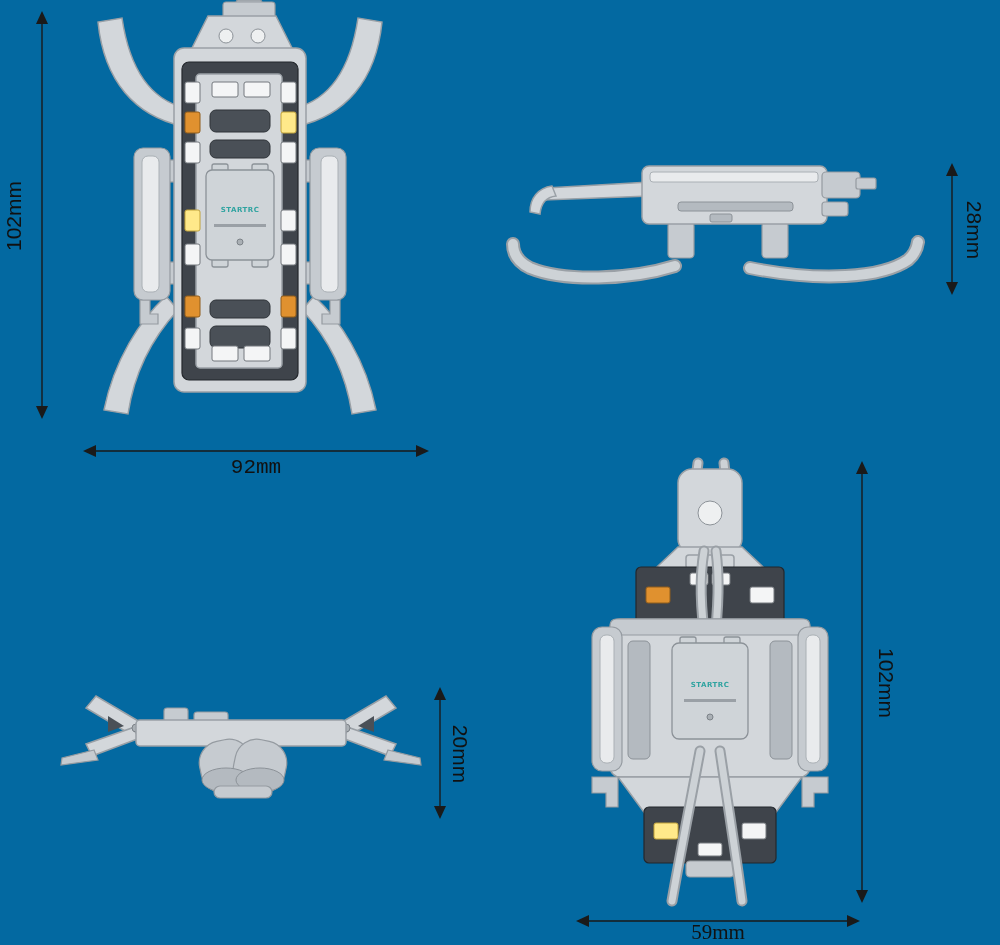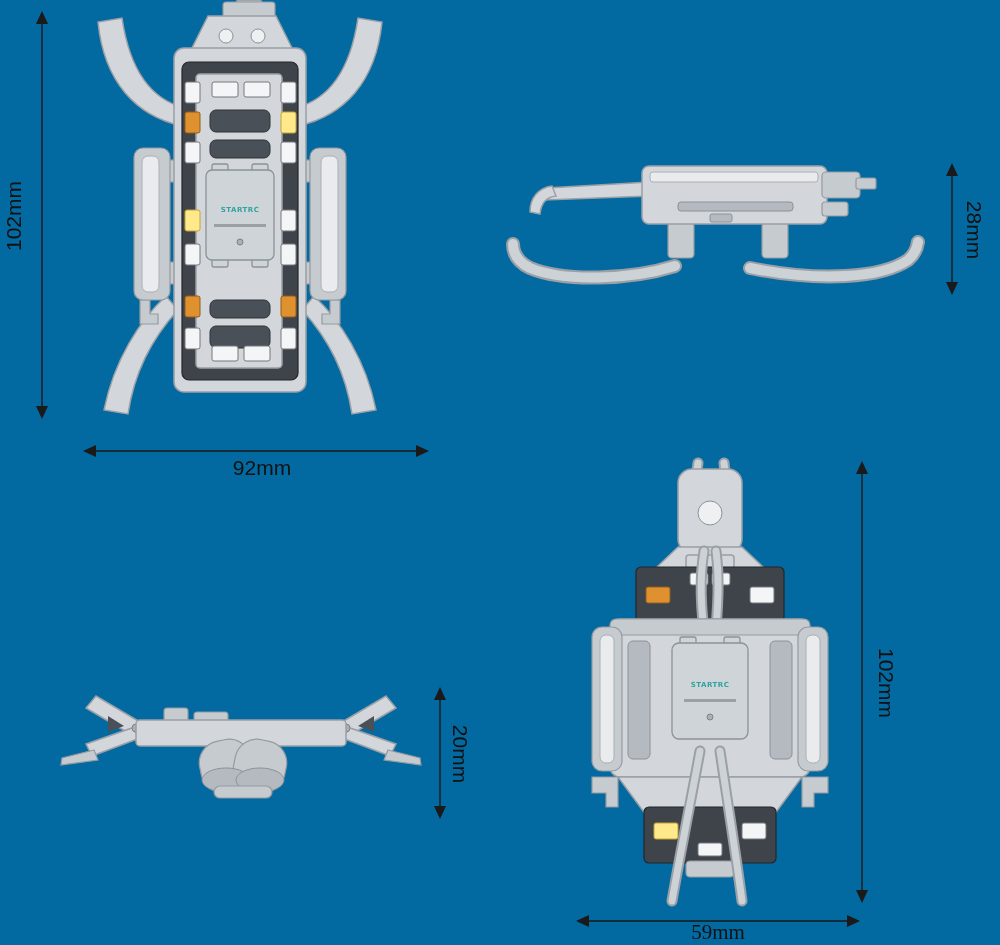--- a/index.html
+++ b/index.html
@@ -286,21 +286,21 @@
   </svg>
 
   <svg class="dim-arrow" style="left:575px; top:910px;" width="286" height="22" viewBox="0 0 286 22">
     <line class="dimline" x1="9" y1="11" x2="277" y2="11"></line>
     <polygon class="dimhead" points="1,11 14,5 14,17"></polygon>
     <polygon class="dimhead" points="285,11 272,5 272,17"></polygon>
   </svg>
 
   <div class="dim-label rot-ccw" style="left:-31px; top:204px; width:90px;">102mm</div>
 
-  <div class="dim-label" style="left:192px; top:456px; width:140px;">92mm</div>
+  <div class="dim-label" style="left:186px; top:456px; width:140px;font-family:Liberation Mono, monospace;">92mm</div>
 
   <div class="dim-label rot-cw" style="left:929px; top:218px; width:90px;">28mm</div>
 
   <div class="dim-label rot-cw" style="left:415px; top:742px; width:90px;">20mm</div>
 
   <div class="dim-label rot-cw" style="left:841px; top:671px; width:90px;">102mm</div>
 
   <div class="dim-label" style="left:648px; top:920px; width:140px;font-family:Liberation Serif, serif;">59mm</div>
 
 </div>

